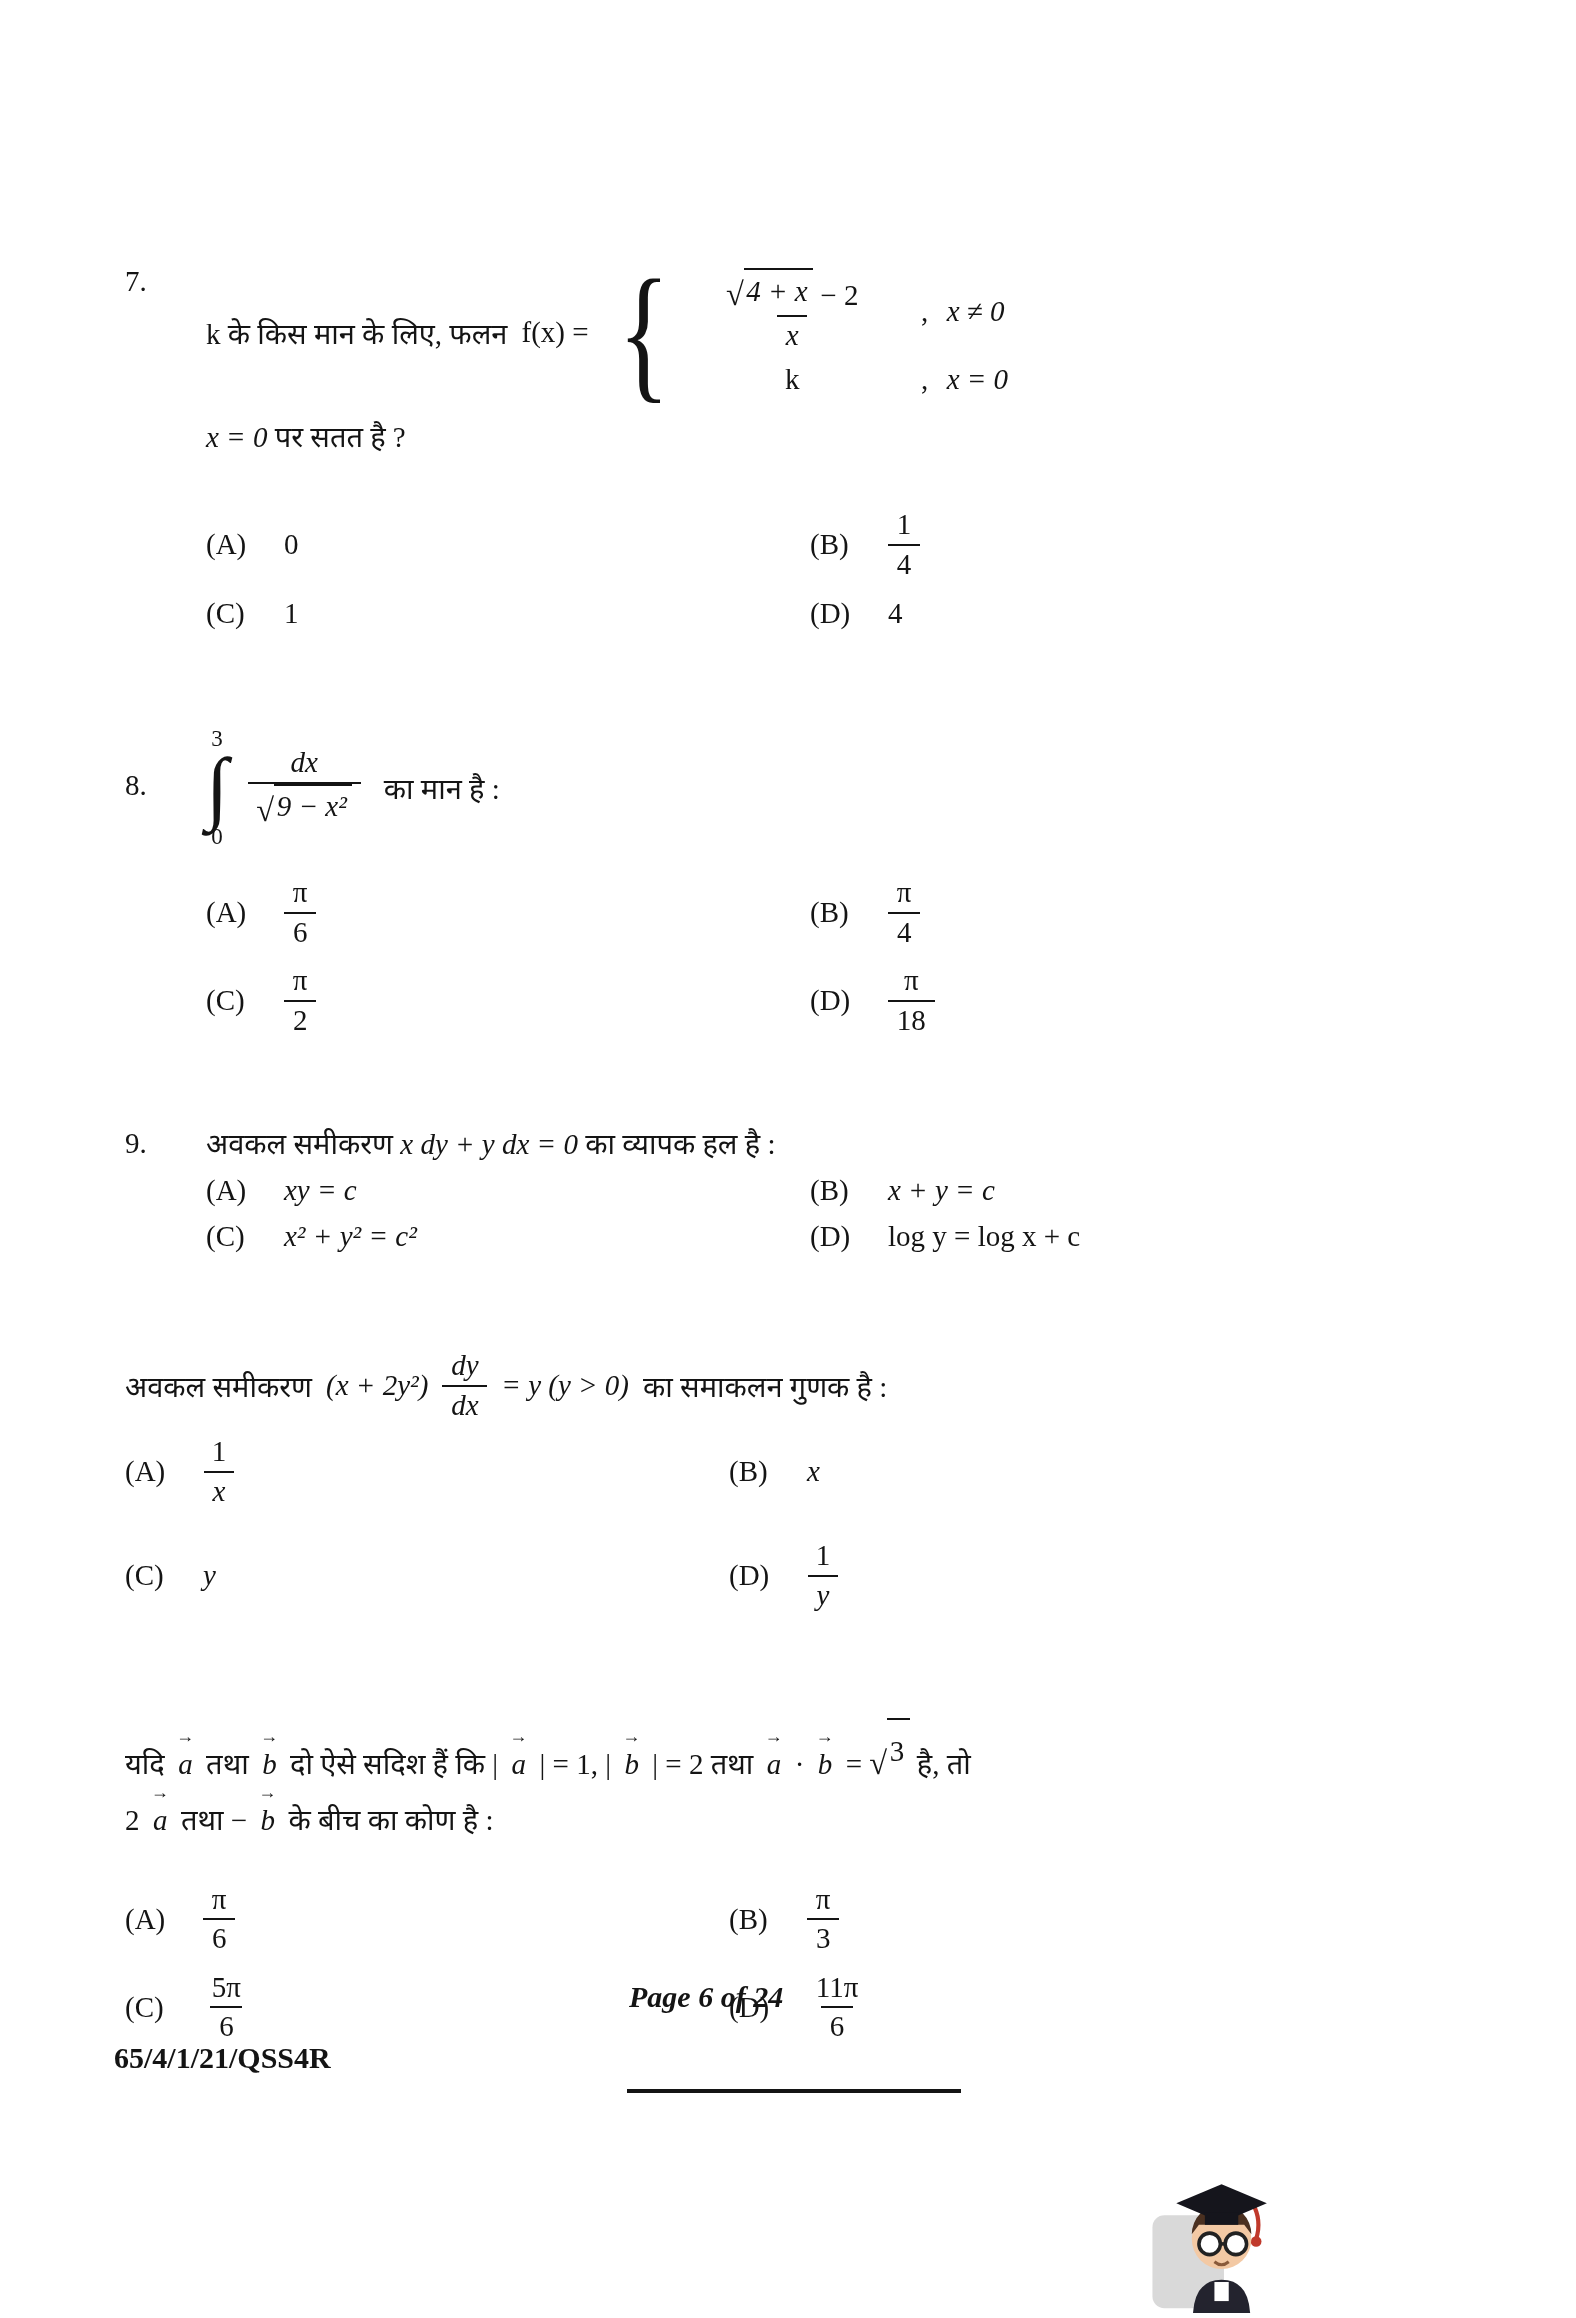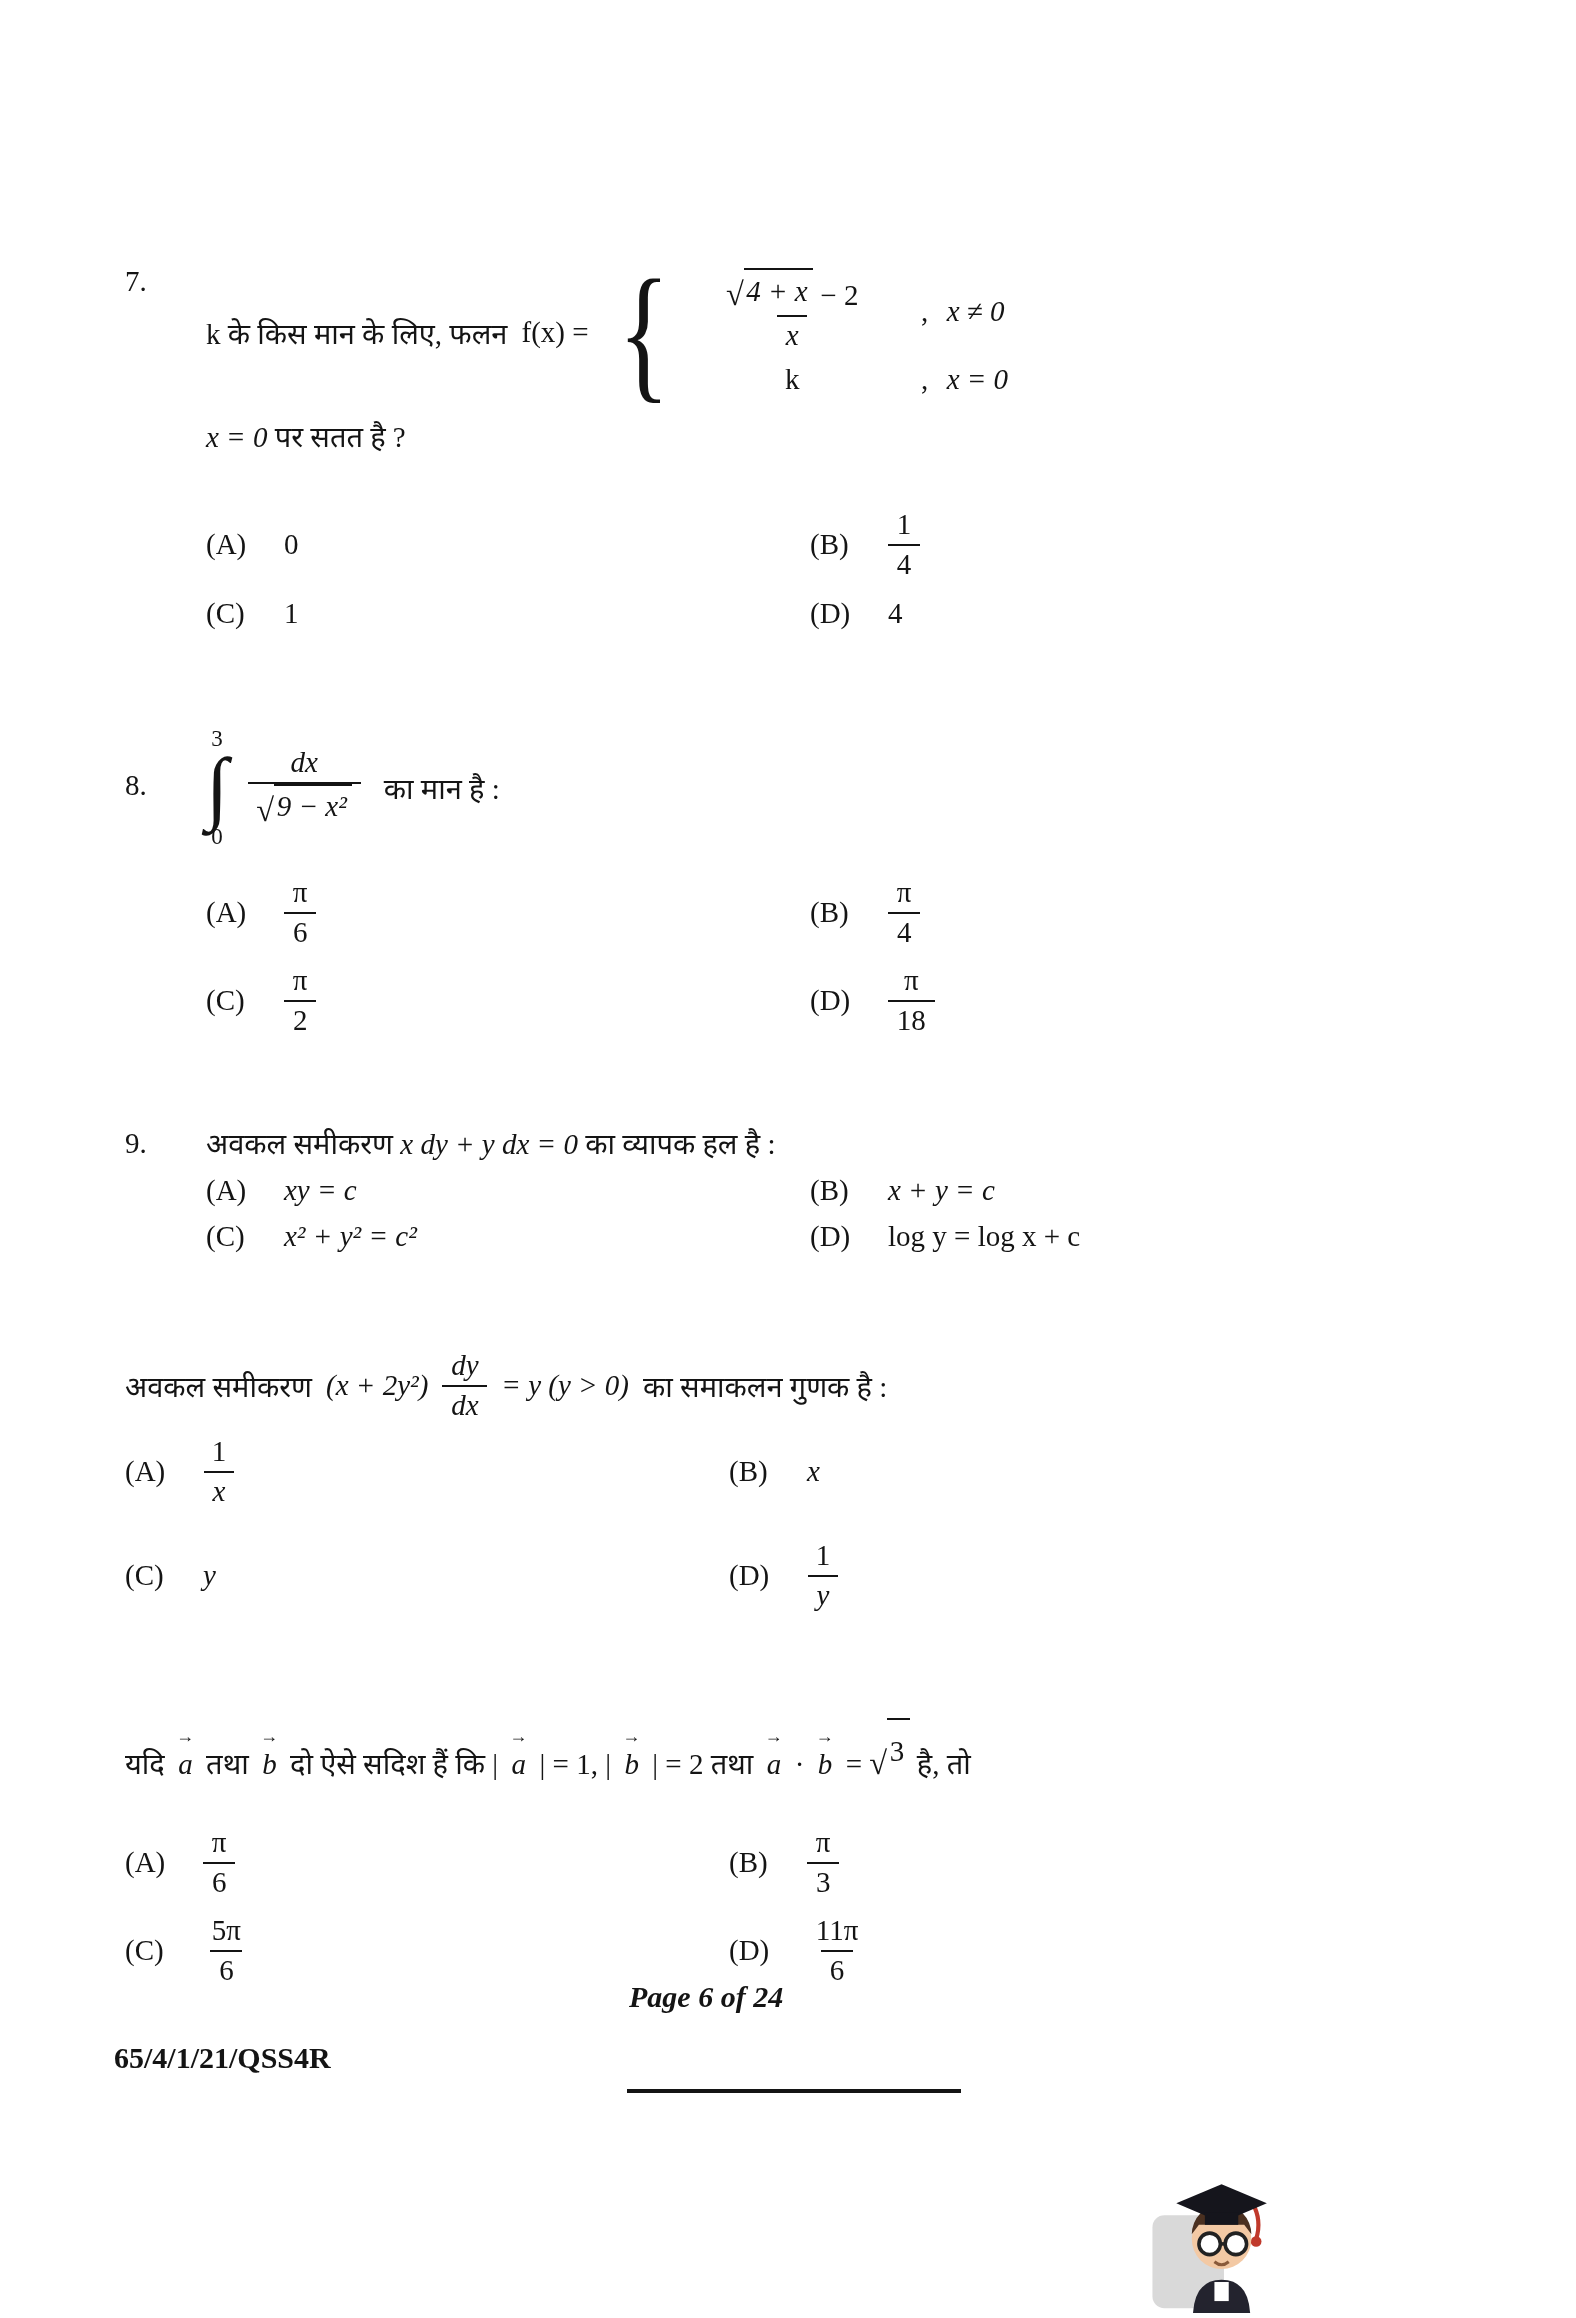--- a/index.html
+++ b/index.html
@@ -274,20 +274,27 @@
         <span class="vec">a</span>
         <span>·</span>
         <span class="vec">b</span>
         <span>=</span>
         <span class="sqrt">
             <span class="rad">√</span>
             <span class="arg">3</span>
           </span>
         <span>है, तो</span>
       </div>
+      <div class="vecline">
+        <span>2</span>
+        <span class="vec">a</span>
+        <span>तथा −</span>
+        <span class="vec">b</span>
+        <span>के बीच का कोण है :</span>
+      </div>
       <div class="opt-row" style="margin-top:32px">
         <span class="opt first">
           <span class="opt-label">(A)</span>
           <span class="frac">
               <span class="num">π</span>
               <span class="den">6</span>
             </span>
         </span>
         <span class="opt">
           <span class="opt-label">(B)</span>

